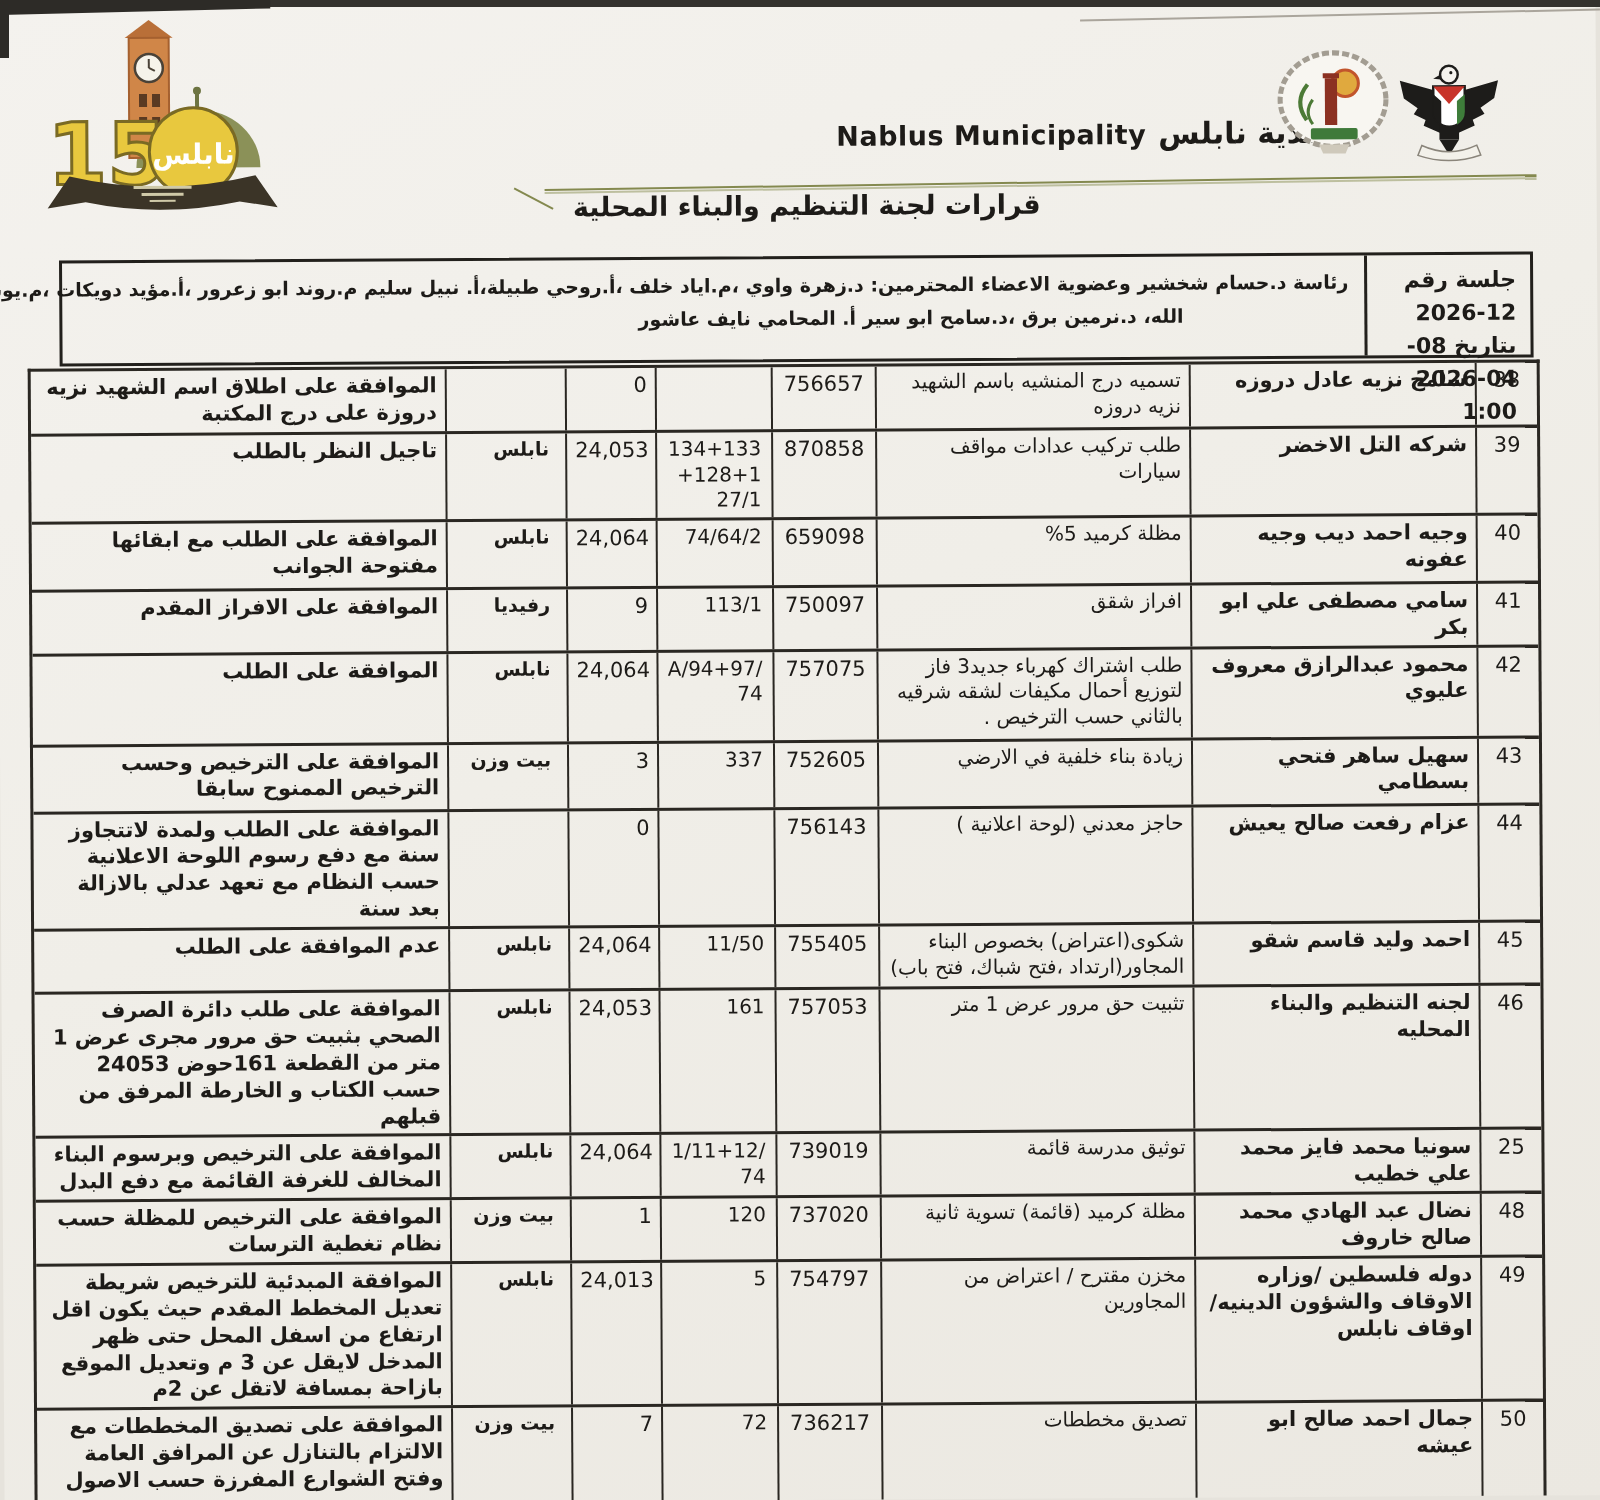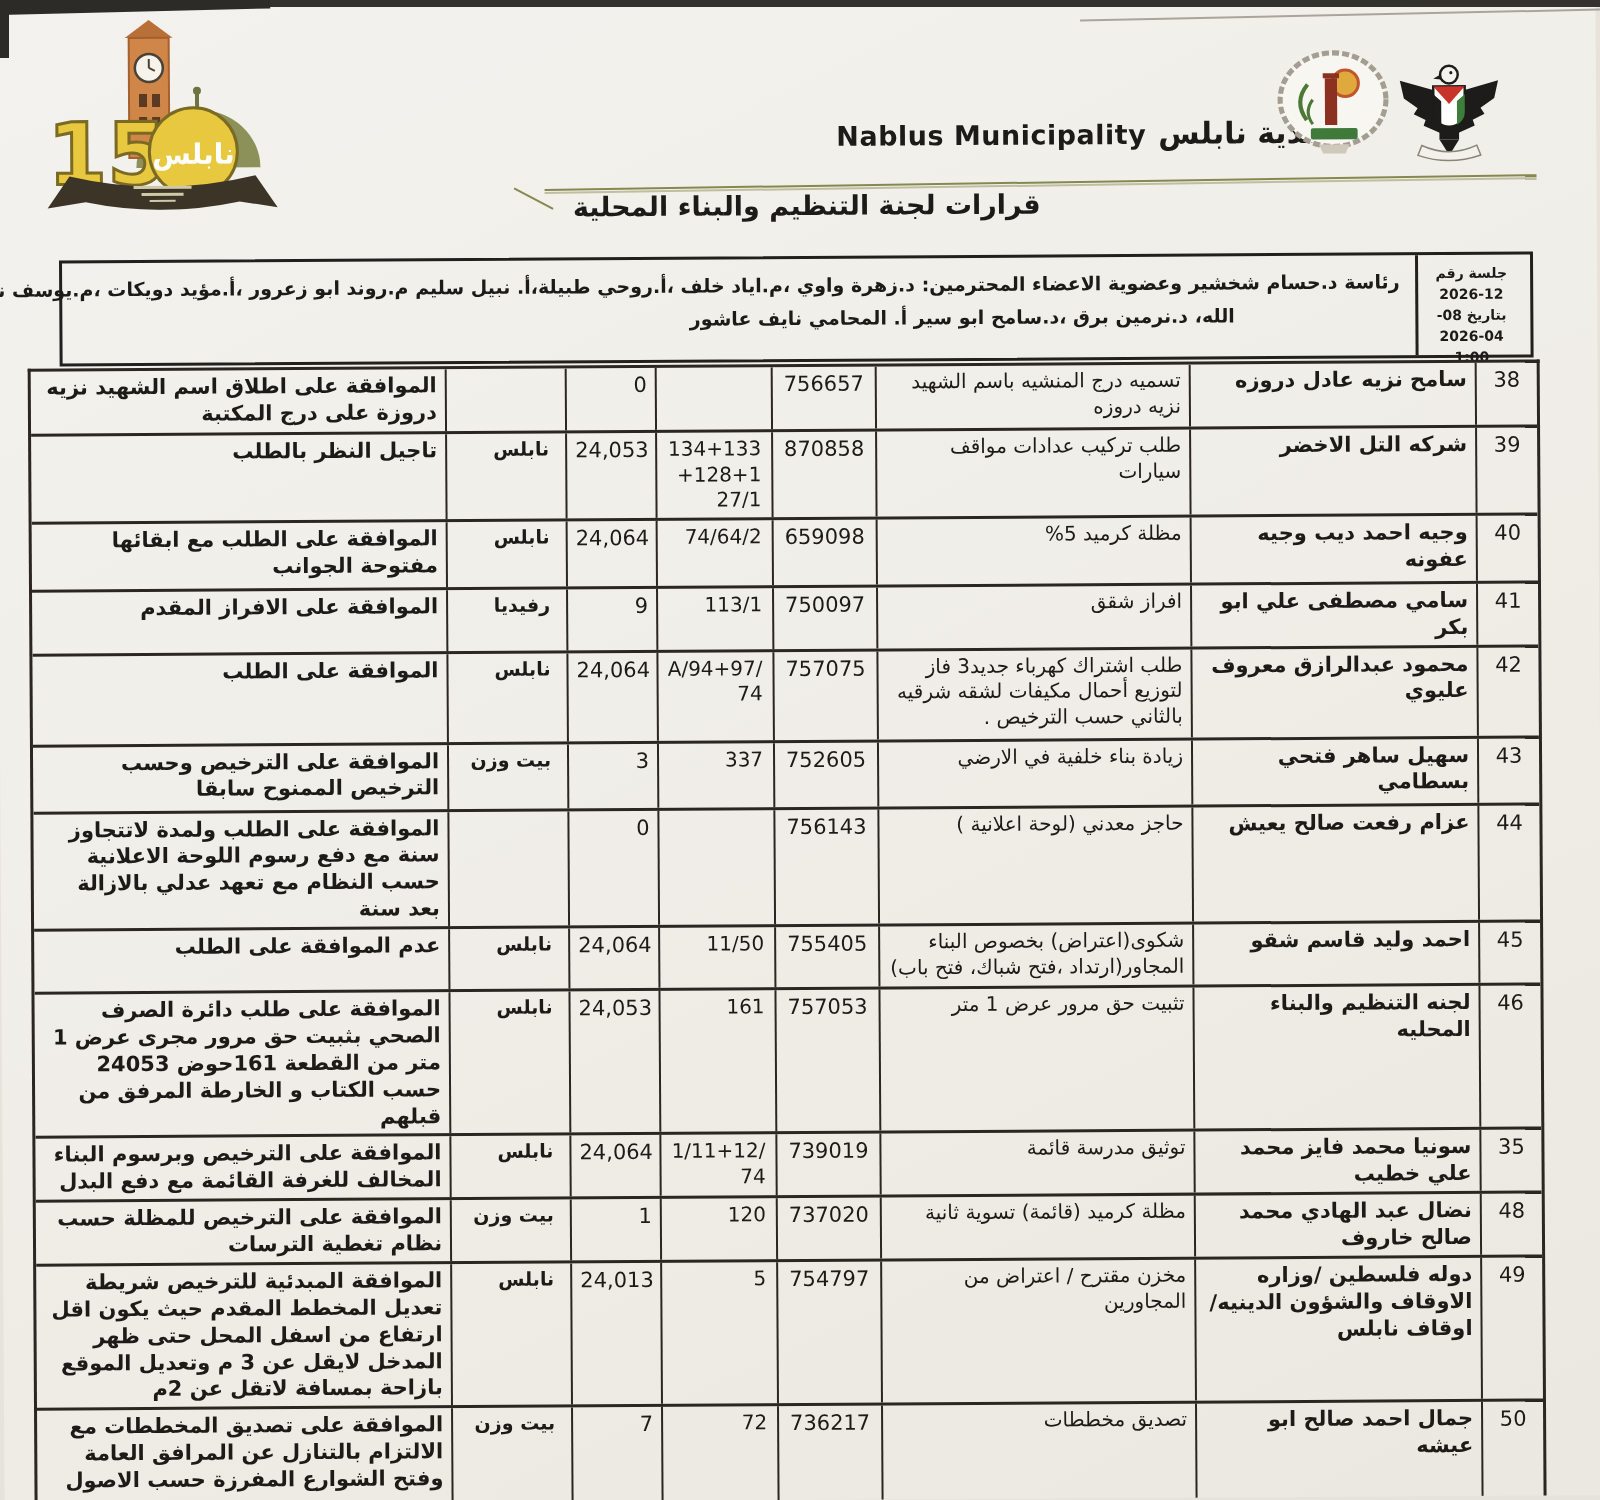--- a/index.html
+++ b/index.html
@@ -30,21 +30,21 @@
   .emblem-pal{position:absolute;left:1398px;top:58px;width:110px;height:108px}
   .rule{position:absolute;top:183px;left:548px;width:992px;height:2px;background:#84894f;
     box-shadow:0 3px 0 rgba(146,151,96,.55);transform:rotate(-0.5deg)}
   .rule-tail{position:absolute;top:196px;left:515px;width:44px;height:2px;background:#84894f;transform:rotate(28deg)}
   .doc-title{position:absolute;top:190px;left:560px;width:500px;text-align:center;
     font-size:27px;font-weight:700;direction:rtl}
   
   .info{position:absolute;left:62px;top:256px;width:1468px;height:100px;
     border:3px solid #22201c;display:flex;direction:rtl}
   .session{width:294px;border-left:3px solid #22201c;padding:8px 14px 0 8px;
-    text-align:center;font-weight:700;font-size:14px;line-height:1.5;direction:rtl}
+    text-align:right;font-weight:700;font-size:22px;line-height:1.5;direction:rtl}
   .members{flex:1;padding:10px 16px 0 10px;direction:rtl;font-weight:700;font-size:19px;line-height:1.75}
   .members .l1{text-align:right;white-space:nowrap}
   .members .l2{text-align:right;padding-left:0;padding-right:165px}
   
   .dtable{position:absolute;left:30px;top:364px;width:1512px;height:1136px;overflow:hidden;
     border:3px solid #2a2722;border-bottom:none;box-sizing:border-box}
   .trow{display:grid;direction:rtl;
     grid-template-columns:62px 286px 314px 104px 116px 90px 120px auto;
     border-bottom:3px solid #2a2722}
   .cell{padding:3px 8px 4px;border-left:2.5px solid #2a2722;line-height:1.28;box-sizing:border-box}
@@ -249,21 +249,21 @@
     <div class="cell c-name">لجنه التنظيم والبناء المحليه</div>
     <div class="cell c-subject">تثبيت حق مرور عرض 1 متر</div>
     <div class="cell c-file">757053</div>
     <div class="cell c-plot">161</div>
     <div class="cell c-basin">24,053</div>
     <div class="cell c-loc">نابلس</div>
     <div class="cell c-dec">الموافقة على طلب دائرة الصرف الصحي بثبيت حق مرور مجرى عرض 1 متر من القطعة 161حوض 24053 حسب الكتاب و الخارطة المرفق من قبلهم</div>
   </div>
 
   <div class="trow">
-    <div class="cell c-num">35</div>
+    <div class="cell c-num">25</div>
     <div class="cell c-name">سونيا محمد فايز محمد علي خطيب</div>
     <div class="cell c-subject">توثيق مدرسة قائمة</div>
     <div class="cell c-file">739019</div>
     <div class="cell c-plot">1/11+12/74</div>
     <div class="cell c-basin">24,064</div>
     <div class="cell c-loc">نابلس</div>
     <div class="cell c-dec">الموافقة على الترخيص وبرسوم البناء المخالف للغرفة القائمة مع دفع البدل</div>
   </div>
 
   <div class="trow">

